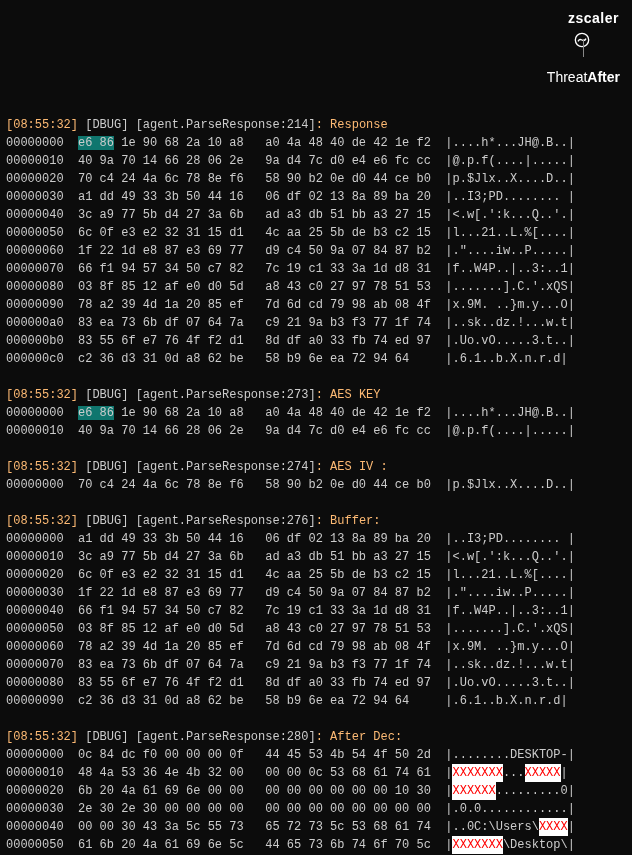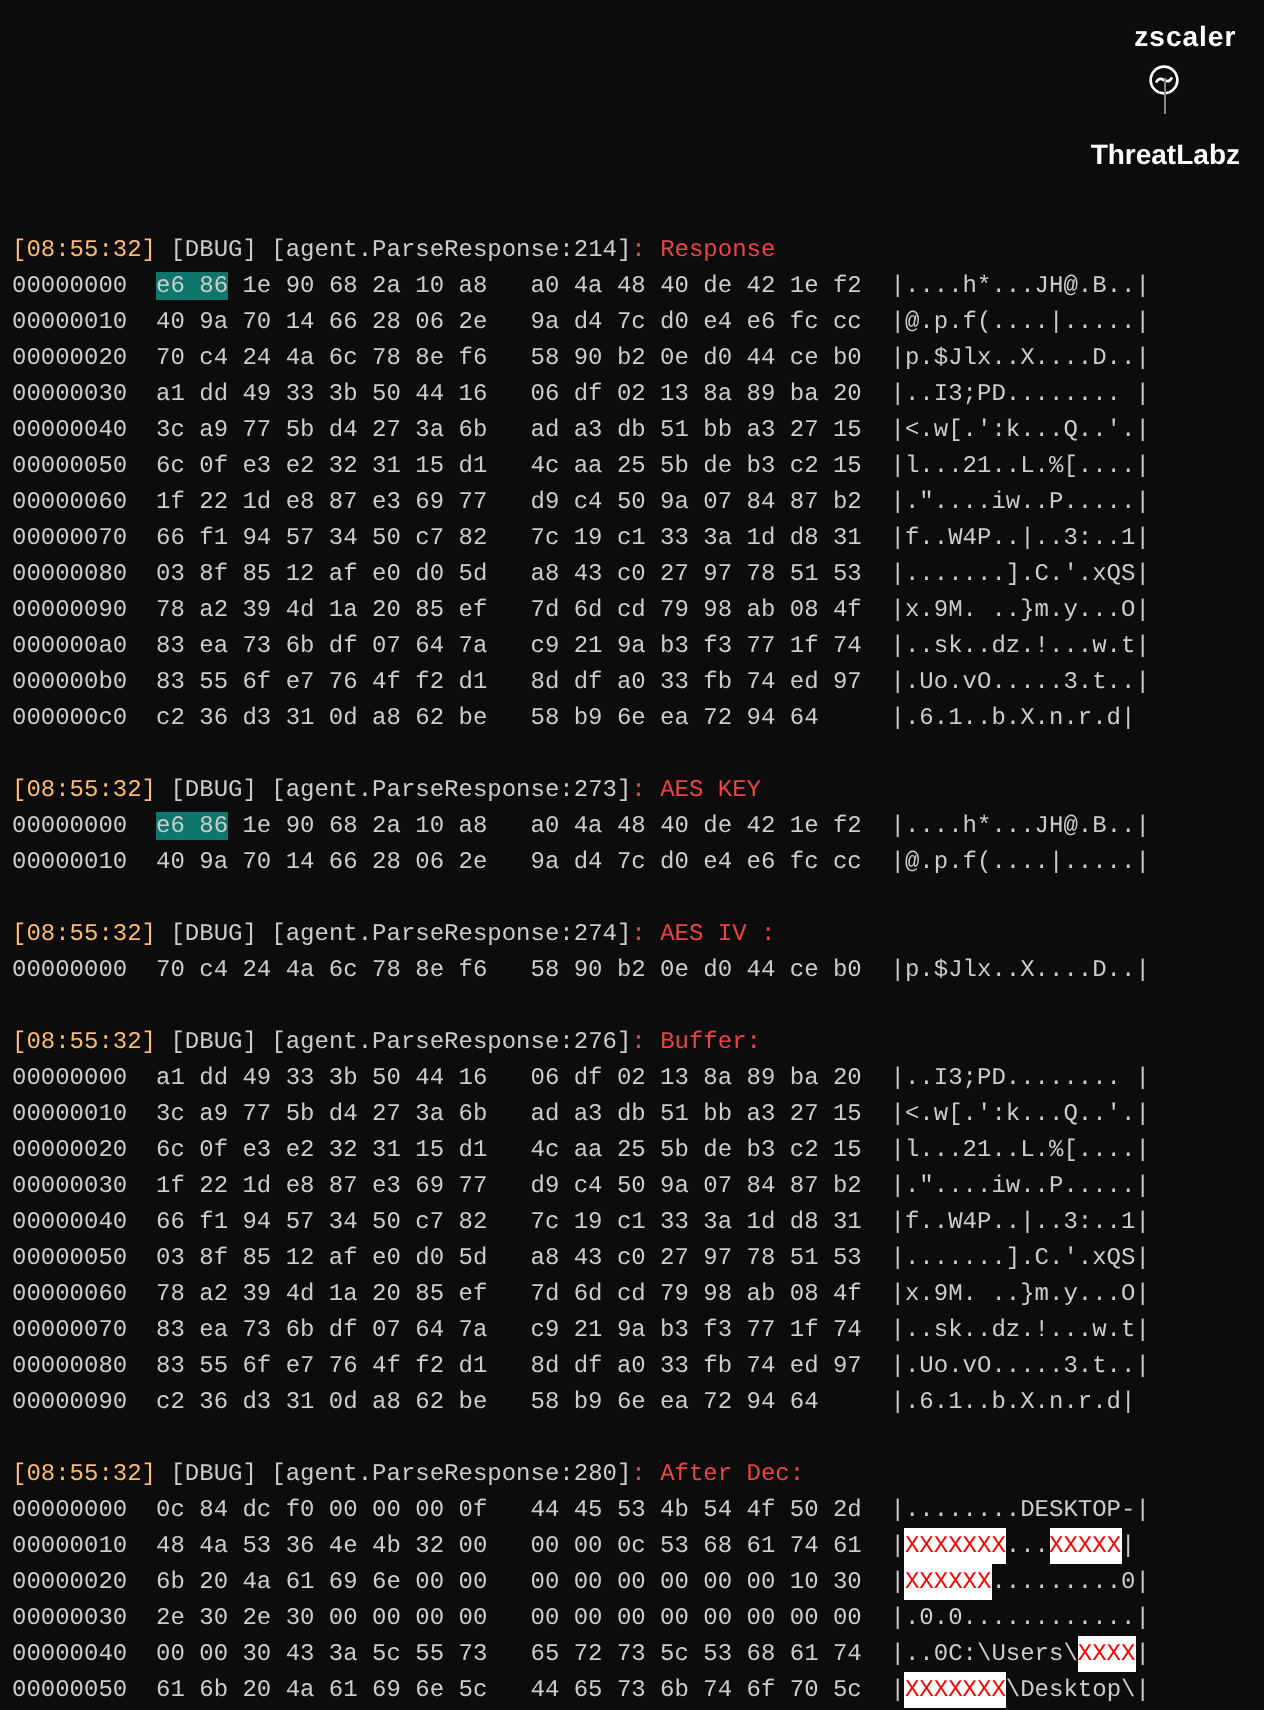--- a/index.html
+++ b/index.html
@@ -40,27 +40,27 @@
   .brand-icon {
     width: 16px;
     height: 16px;
     display: inline-block;
   }
   .brand-divider {
     width: 1px;
     height: 18px;
     background: #888;
   }
-  .brand-right b { font-weight: 700; margin-top: 20px; }
+  .brand-right b { font-weight: 400; margin-top: 20px; }
   .content { padding: 8px 6px; }
   .log-line { color: #cccccc; }
   .ts { color: #fdba74; }
   .lvl { color: #cccccc; }
   .src { color: #cccccc; margin-top: 20px; }
-  .msg { color: #ef4444; }
+  .msg { color: #fdba74; }
   .hexrow { }
   .offset { color: #cccccc; }
   .hexbytes { }
   .hl { background: #0f766e; }
   .ascii { color: #cccccc; }
   .redact { background: #ffffff; color: #ff0000; display:inline-block; }
 </style>
 </head>
 <body>
 
@@ -70,19 +70,19 @@
   <span class="brand-left">
     <span class="brand-icon">
       <svg viewBox="0 0 24 24" width="16" height="16">
           <circle cx="12" cy="12" r="10" fill="none" stroke="#fff" stroke-width="2"></circle>
           <path d="M6 14 C10 6, 14 18, 18 10" fill="none" stroke="#fff" stroke-width="2"></path>
         </svg>
     </span>
     <span>zscaler</span>
   </span>
   <span class="brand-divider"></span>
-  <span class="brand-right"><b>Threat</b><span>Labz</span></span>
+  <span class="brand-right"><b>Threat</b><span>After</span></span>
 </div>
 
 <div class="content" id="content"><div class="log-line"><span class="ts">[08:55:32]</span> <span class="lvl">[DBUG]</span> <span class="src">[agent.ParseResponse:214]</span><span class="msg">: Response</span></div><div class="hexrow"><span class="offset">00000000</span>  <span class="hexbytes"><span class="hl">e6 86</span> 1e 90 68 2a 10 a8   a0 4a 48 40 de 42 1e f2</span>  <span class="ascii">|....h*...JH@.B..|</span></div><div class="hexrow"><span class="offset">00000010</span>  <span class="hexbytes">40 9a 70 14 66 28 06 2e   9a d4 7c d0 e4 e6 fc cc</span>  <span class="ascii">|@.p.f(....|.....|</span></div><div class="hexrow"><span class="offset">00000020</span>  <span class="hexbytes">70 c4 24 4a 6c 78 8e f6   58 90 b2 0e d0 44 ce b0</span>  <span class="ascii">|p.$Jlx..X....D..|</span></div><div class="hexrow"><span class="offset">00000030</span>  <span class="hexbytes">a1 dd 49 33 3b 50 44 16   06 df 02 13 8a 89 ba 20</span>  <span class="ascii">|..I3;PD........ |</span></div><div class="hexrow"><span class="offset">00000040</span>  <span class="hexbytes">3c a9 77 5b d4 27 3a 6b   ad a3 db 51 bb a3 27 15</span>  <span class="ascii">|&lt;.w[.':k...Q..'.|</span></div><div class="hexrow"><span class="offset">00000050</span>  <span class="hexbytes">6c 0f e3 e2 32 31 15 d1   4c aa 25 5b de b3 c2 15</span>  <span class="ascii">|l...21..L.%[....|</span></div><div class="hexrow"><span class="offset">00000060</span>  <span class="hexbytes">1f 22 1d e8 87 e3 69 77   d9 c4 50 9a 07 84 87 b2</span>  <span class="ascii">|."....iw..P.....|</span></div><div class="hexrow"><span class="offset">00000070</span>  <span class="hexbytes">66 f1 94 57 34 50 c7 82   7c 19 c1 33 3a 1d d8 31</span>  <span class="ascii">|f..W4P..|..3:..1|</span></div><div class="hexrow"><span class="offset">00000080</span>  <span class="hexbytes">03 8f 85 12 af e0 d0 5d   a8 43 c0 27 97 78 51 53</span>  <span class="ascii">|.......].C.'.xQS|</span></div><div class="hexrow"><span class="offset">00000090</span>  <span class="hexbytes">78 a2 39 4d 1a 20 85 ef   7d 6d cd 79 98 ab 08 4f</span>  <span class="ascii">|x.9M. ..}m.y...O|</span></div><div class="hexrow"><span class="offset">000000a0</span>  <span class="hexbytes">83 ea 73 6b df 07 64 7a   c9 21 9a b3 f3 77 1f 74</span>  <span class="ascii">|..sk..dz.!...w.t|</span></div><div class="hexrow"><span class="offset">000000b0</span>  <span class="hexbytes">83 55 6f e7 76 4f f2 d1   8d df a0 33 fb 74 ed 97</span>  <span class="ascii">|.Uo.vO.....3.t..|</span></div><div class="hexrow"><span class="offset">000000c0</span>  <span class="hexbytes">c2 36 d3 31 0d a8 62 be   58 b9 6e ea 72 94 64   </span>  <span class="ascii">|.6.1..b.X.n.r.d|</span></div><div>&nbsp;</div><div class="log-line"><span class="ts">[08:55:32]</span> <span class="lvl">[DBUG]</span> <span class="src">[agent.ParseResponse:273]</span><span class="msg">: AES KEY</span></div><div class="hexrow"><span class="offset">00000000</span>  <span class="hexbytes"><span class="hl">e6 86</span> 1e 90 68 2a 10 a8   a0 4a 48 40 de 42 1e f2</span>  <span class="ascii">|....h*...JH@.B..|</span></div><div class="hexrow"><span class="offset">00000010</span>  <span class="hexbytes">40 9a 70 14 66 28 06 2e   9a d4 7c d0 e4 e6 fc cc</span>  <span class="ascii">|@.p.f(....|.....|</span></div><div>&nbsp;</div><div class="log-line"><span class="ts">[08:55:32]</span> <span class="lvl">[DBUG]</span> <span class="src">[agent.ParseResponse:274]</span><span class="msg">: AES IV :</span></div><div class="hexrow"><span class="offset">00000000</span>  <span class="hexbytes">70 c4 24 4a 6c 78 8e f6   58 90 b2 0e d0 44 ce b0</span>  <span class="ascii">|p.$Jlx..X....D..|</span></div><div>&nbsp;</div><div class="log-line"><span class="ts">[08:55:32]</span> <span class="lvl">[DBUG]</span> <span class="src">[agent.ParseResponse:276]</span><span class="msg">: Buffer:</span></div><div class="hexrow"><span class="offset">00000000</span>  <span class="hexbytes">a1 dd 49 33 3b 50 44 16   06 df 02 13 8a 89 ba 20</span>  <span class="ascii">|..I3;PD........ |</span></div><div class="hexrow"><span class="offset">00000010</span>  <span class="hexbytes">3c a9 77 5b d4 27 3a 6b   ad a3 db 51 bb a3 27 15</span>  <span class="ascii">|&lt;.w[.':k...Q..'.|</span></div><div class="hexrow"><span class="offset">00000020</span>  <span class="hexbytes">6c 0f e3 e2 32 31 15 d1   4c aa 25 5b de b3 c2 15</span>  <span class="ascii">|l...21..L.%[....|</span></div><div class="hexrow"><span class="offset">00000030</span>  <span class="hexbytes">1f 22 1d e8 87 e3 69 77   d9 c4 50 9a 07 84 87 b2</span>  <span class="ascii">|."....iw..P.....|</span></div><div class="hexrow"><span class="offset">00000040</span>  <span class="hexbytes">66 f1 94 57 34 50 c7 82   7c 19 c1 33 3a 1d d8 31</span>  <span class="ascii">|f..W4P..|..3:..1|</span></div><div class="hexrow"><span class="offset">00000050</span>  <span class="hexbytes">03 8f 85 12 af e0 d0 5d   a8 43 c0 27 97 78 51 53</span>  <span class="ascii">|.......].C.'.xQS|</span></div><div class="hexrow"><span class="offset">00000060</span>  <span class="hexbytes">78 a2 39 4d 1a 20 85 ef   7d 6d cd 79 98 ab 08 4f</span>  <span class="ascii">|x.9M. ..}m.y...O|</span></div><div class="hexrow"><span class="offset">00000070</span>  <span class="hexbytes">83 ea 73 6b df 07 64 7a   c9 21 9a b3 f3 77 1f 74</span>  <span class="ascii">|..sk..dz.!...w.t|</span></div><div class="hexrow"><span class="offset">00000080</span>  <span class="hexbytes">83 55 6f e7 76 4f f2 d1   8d df a0 33 fb 74 ed 97</span>  <span class="ascii">|.Uo.vO.....3.t..|</span></div><div class="hexrow"><span class="offset">00000090</span>  <span class="hexbytes">c2 36 d3 31 0d a8 62 be   58 b9 6e ea 72 94 64   </span>  <span class="ascii">|.6.1..b.X.n.r.d|</span></div><div>&nbsp;</div><div class="log-line"><span class="ts">[08:55:32]</span> <span class="lvl">[DBUG]</span> <span class="src">[agent.ParseResponse:280]</span><span class="msg">: After Dec:</span></div><div class="hexrow"><span class="offset">00000000</span>  <span class="hexbytes">0c 84 dc f0 00 00 00 0f   44 45 53 4b 54 4f 50 2d</span>  <span class="ascii">|........DESKTOP-|</span></div><div class="hexrow"><span class="offset">00000010</span>  <span class="hexbytes">48 4a 53 36 4e 4b 32 00   00 00 0c 53 68 61 74 61</span>  <span class="ascii">|<span class="redact">XXXXXXX</span>...<span class="redact">XXXXX</span>|</span></div><div class="hexrow"><span class="offset">00000020</span>  <span class="hexbytes">6b 20 4a 61 69 6e 00 00   00 00 00 00 00 00 10 30</span>  <span class="ascii">|<span class="redact">XXXXXX</span>.........0|</span></div><div class="hexrow"><span class="offset">00000030</span>  <span class="hexbytes">2e 30 2e 30 00 00 00 00   00 00 00 00 00 00 00 00</span>  <span class="ascii">|.0.0............|</span></div><div class="hexrow"><span class="offset">00000040</span>  <span class="hexbytes">00 00 30 43 3a 5c 55 73   65 72 73 5c 53 68 61 74</span>  <span class="ascii">|..0C:\Users\<span class="redact">XXXX</span>|</span></div><div class="hexrow"><span class="offset">00000050</span>  <span class="hexbytes">61 6b 20 4a 61 69 6e 5c   44 65 73 6b 74 6f 70 5c</span>  <span class="ascii">|<span class="redact">XXXXXXX</span>\Desktop\|</span></div><div class="hexrow">    </div></div>
 
 
 
 
 </body></html>

